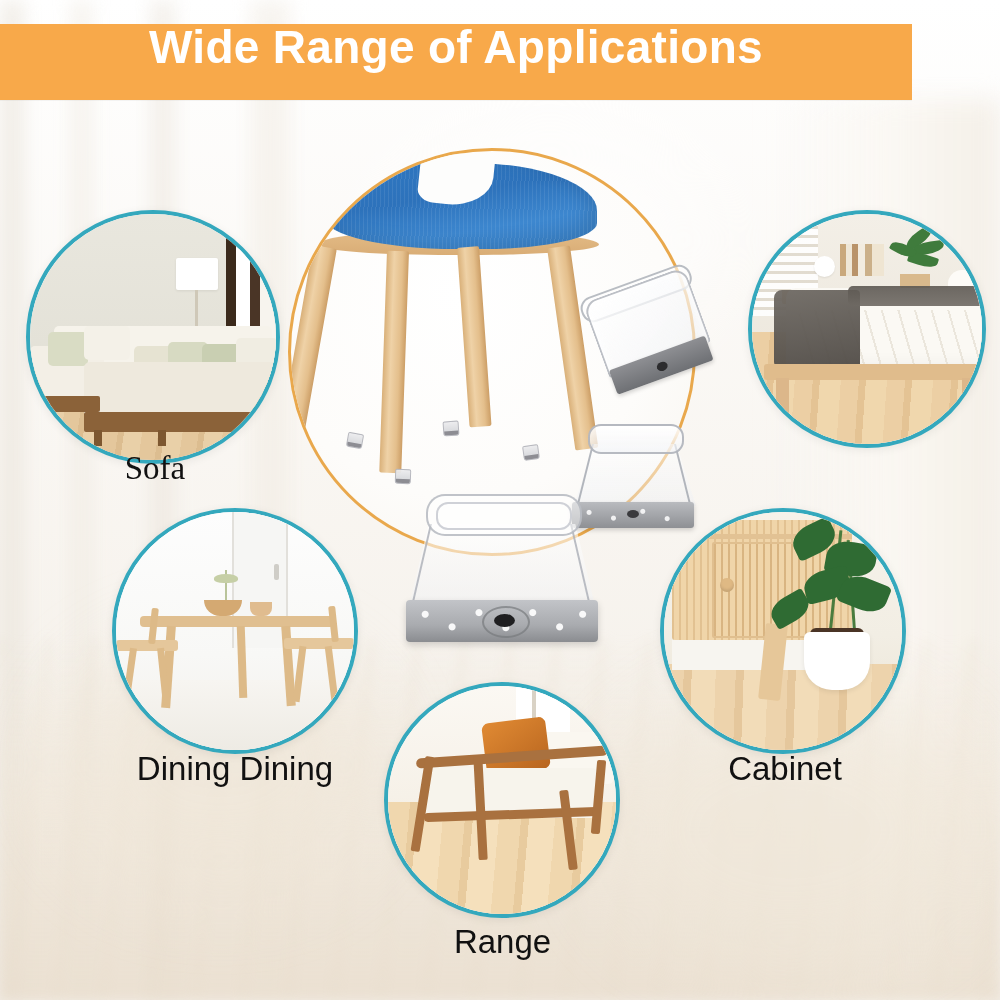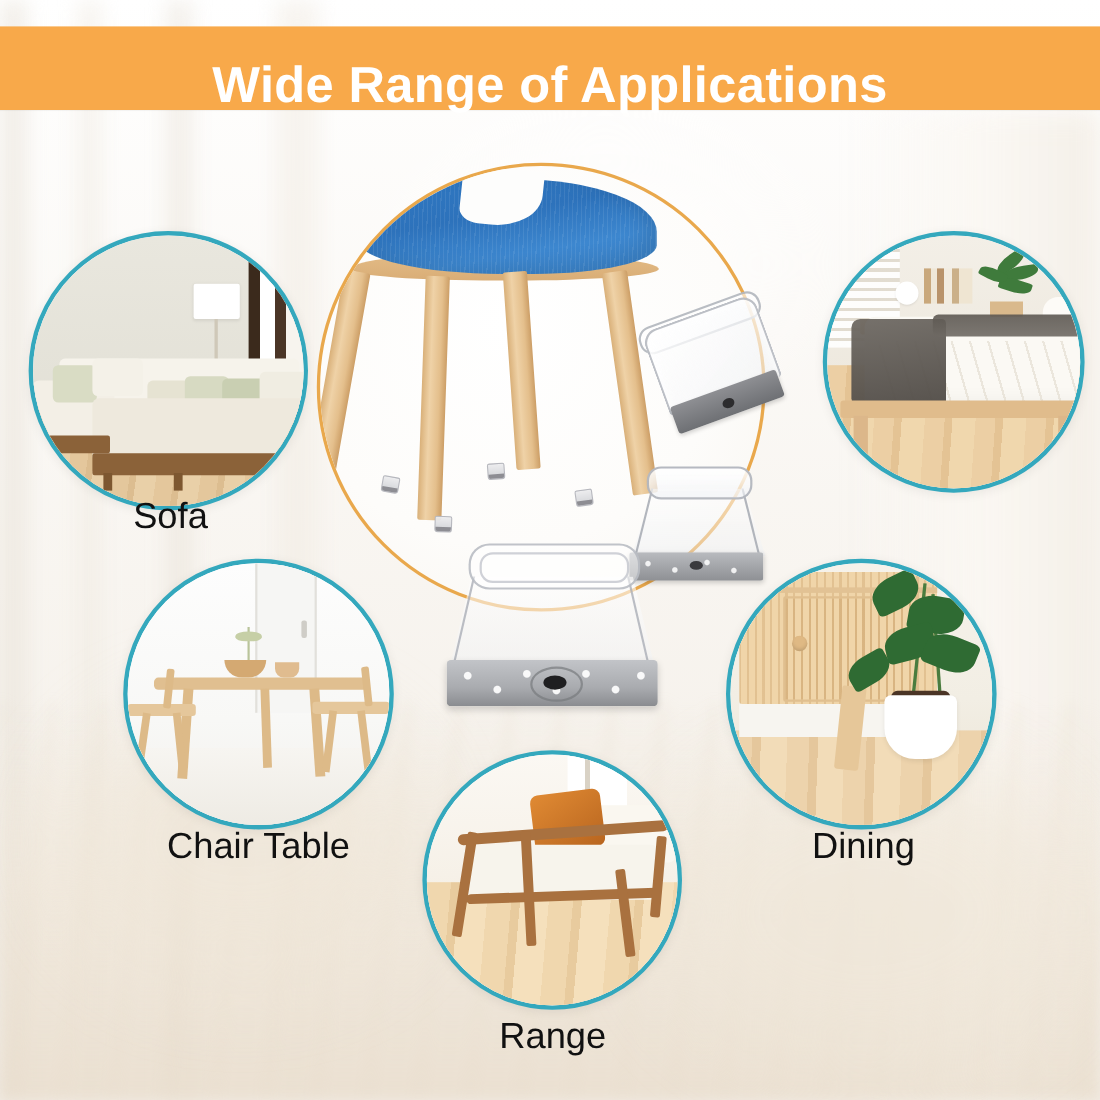--- a/index.html
+++ b/index.html
@@ -68,25 +68,25 @@
   }
   .bg-blob.b1 { left: 60px;  top: 640px; width: 320px; height: 250px; background: #efe6d7; }
   .bg-blob.b2 { left: 600px; top: 690px; width: 380px; height: 280px; background: #f0e8da; }
   .bg-blob.b3 { left: 380px; top: 120px; width: 340px; height: 240px; background: #ffffff; }
 
   
   .banner {
     position: absolute;
     left: 0;
     top: 24px;
-    width: 1000px;
+    width: 912px;
     height: 76px;
     background: #f8a94a;
     display: flex;
-    align-items: flex-end;
+    align-items: flex-start;
     justify-content: center;
     box-shadow: 0 1px 0 rgba(0,0,0,0.04);
   }
   .banner-title {
     color: #ffffff;
     font-size: 46px;
     font-weight: bold;
     letter-spacing: 0.3px;
     line-height: 1;
     white-space: nowrap;
@@ -114,21 +114,21 @@
     color: #111111;
     font-size: 33px;
     font-weight: normal;
     line-height: 1;
     white-space: nowrap;
     font-family: "Liberation Sans", sans-serif;
   }
 
   
   #bubble-sofa    { left: 26px;  top: 210px; width: 254px; height: 254px; }
-  #label-sofa     { left: 0px;   top: 452px; width: 310px; }
+  #label-sofa     { left: 0px;   top: 452px; width: 310px; font-family: Liberation Serif, serif; }
 
   #bubble-bed     { left: 748px; top: 210px; width: 238px; height: 238px; }
   #label-bed      { left: 740px; top: 452px; width: 255px; }
 
   #bubble-dining  { left: 112px; top: 508px; width: 246px; height: 246px; }
   #label-dining   { left: 80px;  top: 752px; width: 310px; }
 
   #bubble-cabinet { left: 660px; top: 508px; width: 246px; height: 246px; }
   #label-cabinet  { left: 640px; top: 752px; width: 290px; }
 
@@ -487,21 +487,21 @@
       <div class="din-chair-seat" style="left:0px; top:128px; width:62px;"></div>
       <div class="din-chair-back" style="left:34px; top:96px; height:36px; transform:rotate(6deg);"></div>
       <div class="din-leg" style="left:10px; top:136px; width:7px; height:58px; transform:rotate(8deg);"></div>
       <div class="din-leg" style="left:44px; top:136px; width:7px; height:56px; transform:rotate(-6deg);"></div>
       <div class="din-chair-seat" style="left:168px; top:126px; width:70px;"></div>
       <div class="din-chair-back" style="left:214px; top:94px; height:36px; transform:rotate(-6deg);"></div>
       <div class="din-leg" style="left:180px; top:134px; width:7px; height:56px; transform:rotate(7deg);"></div>
       <div class="din-leg" style="left:212px; top:134px; width:7px; height:54px; transform:rotate(-7deg);"></div>
     </div>
   </div>
-  <div class="bubble-label" id="label-dining">Chair Table</div>
+  <div class="bubble-label" id="label-dining">Dining Dining</div>
 
   <div class="bubble" id="bubble-cabinet">
     <div class="scene">
       <div class="cab-bg"></div>
       <div class="cab-floor"></div>
       <div class="cab-body"></div>
       <div class="cab-topline"></div>
       <div class="cab-door"></div>
       <div class="cab-knob"></div>
       <div class="cab-skirt"></div>
@@ -510,21 +510,21 @@
       <div class="cab-stem" style="left:186px; top:28px; height:96px; transform:rotate(-4deg);"></div>
       <div class="cab-leafm" style="left:128px; top:12px; width:44px; height:30px; transform:rotate(-26deg);"></div>
       <div class="cab-leafm" style="left:162px; top:30px; width:50px; height:34px; transform:rotate(10deg);"></div>
       <div class="cab-leafm" style="left:140px; top:58px; width:46px; height:30px; transform:rotate(-14deg);"></div>
       <div class="cab-leafm" style="left:176px; top:66px; width:48px; height:32px; transform:rotate(22deg);"></div>
       <div class="cab-leafm" style="left:106px; top:84px; width:40px; height:26px; transform:rotate(-30deg);"></div>
       <div class="cab-soil"></div>
       <div class="cab-pot"></div>
     </div>
   </div>
-  <div class="bubble-label" id="label-cabinet">Dining</div>
+  <div class="bubble-label" id="label-cabinet">Cabinet</div>
 
   <div class="bubble" id="bubble-chair">
     <div class="scene">
       <div class="ch-bg"></div>
       <div class="ch-window"></div>
       <div class="ch-floor"></div>
       <div class="ch-back"></div>
       <div class="ch-pillow"></div>
       <div class="ch-cushion"></div>
       <div class="ch-arm"></div>

